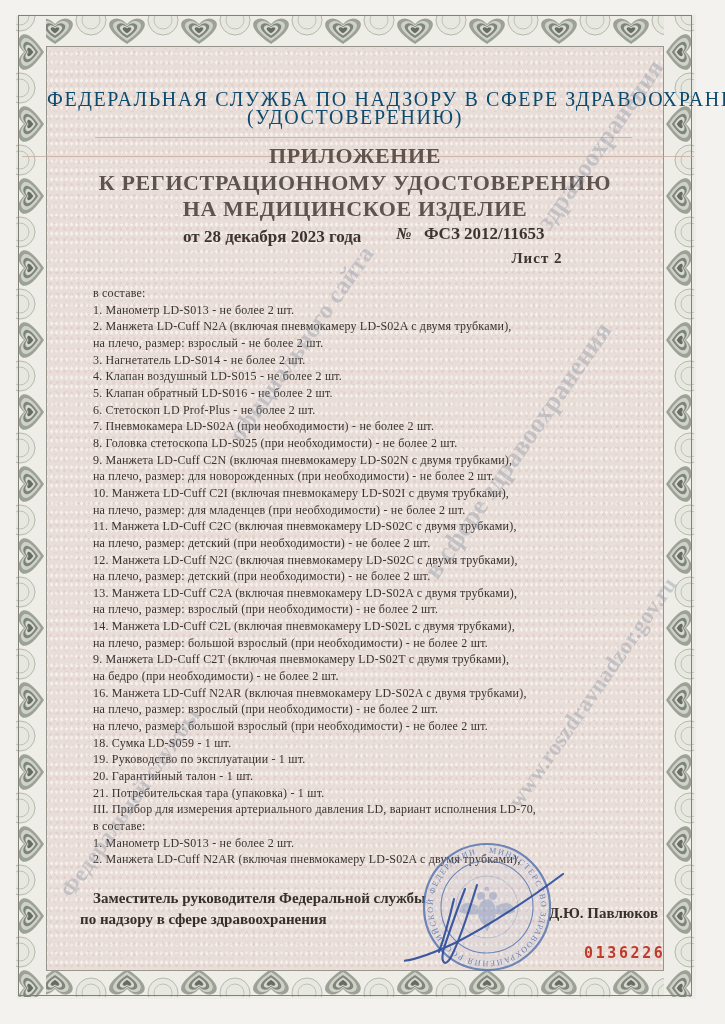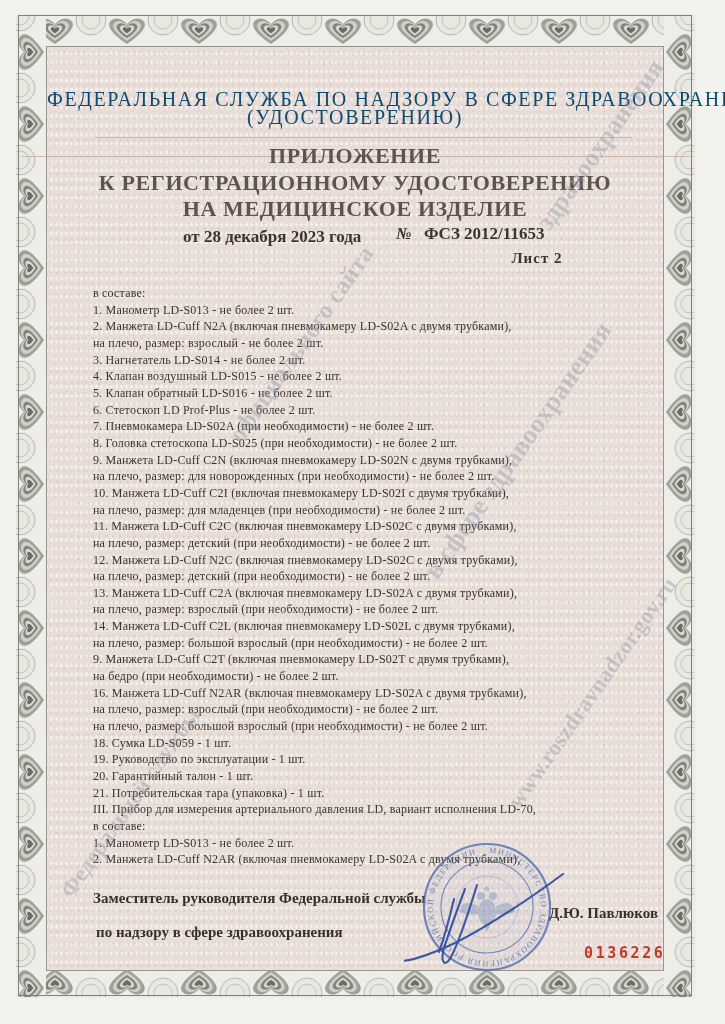--- a/index.html
+++ b/index.html
@@ -185,21 +185,21 @@
       <div>19. Руководство по эксплуатации - 1 шт.</div>
       <div>20. Гарантийный талон - 1 шт.</div>
       <div>21. Потребительская тара (упаковка) - 1 шт.</div>
       <div>III. Прибор для измерения артериального давления LD, вариант исполнения LD-70,</div>
       <div>в составе:</div>
       <div>1. Манометр LD-S013 - не более 2 шт.</div>
       <div>2. Манжета LD-Cuff N2AR (включая пневмокамеру LD-S02A с двумя трубками),</div>
     </div>
 
   <div class="abs sig" style="left:93px;top:890px;">Заместитель руководителя Федеральной службы</div>
-  <div class="abs sig" style="left:96px;top:911px;margin-top:13px;">по надзору в сфере здравоохранения</div>
+  <div class="abs sig" style="left:80px;top:911px;">по надзору в сфере здравоохранения</div>
   <div class="abs sig" style="left:458px;top:905px;width:200px;text-align:right;">Д.Ю. Павлюков</div>
 
   <div class="abs serial" style="left:584px;top:944px;">0136226</div>
 
   <div class="wm">
     <span style="left:185px;top:330px;font-size:25px;">официального сайта</span>
     <span style="left:500px;top:130px;font-size:26px;">здравоохранения</span>
     <span style="left:365px;top:435px;font-size:27px;">в сфере здравоохранения</span>
     <span style="left:455px;top:680px;font-size:23px;">www.roszdravnadzor.gov.ru</span>
     <span style="left:18px;top:790px;font-size:23px;">Федеральной службы</span>

